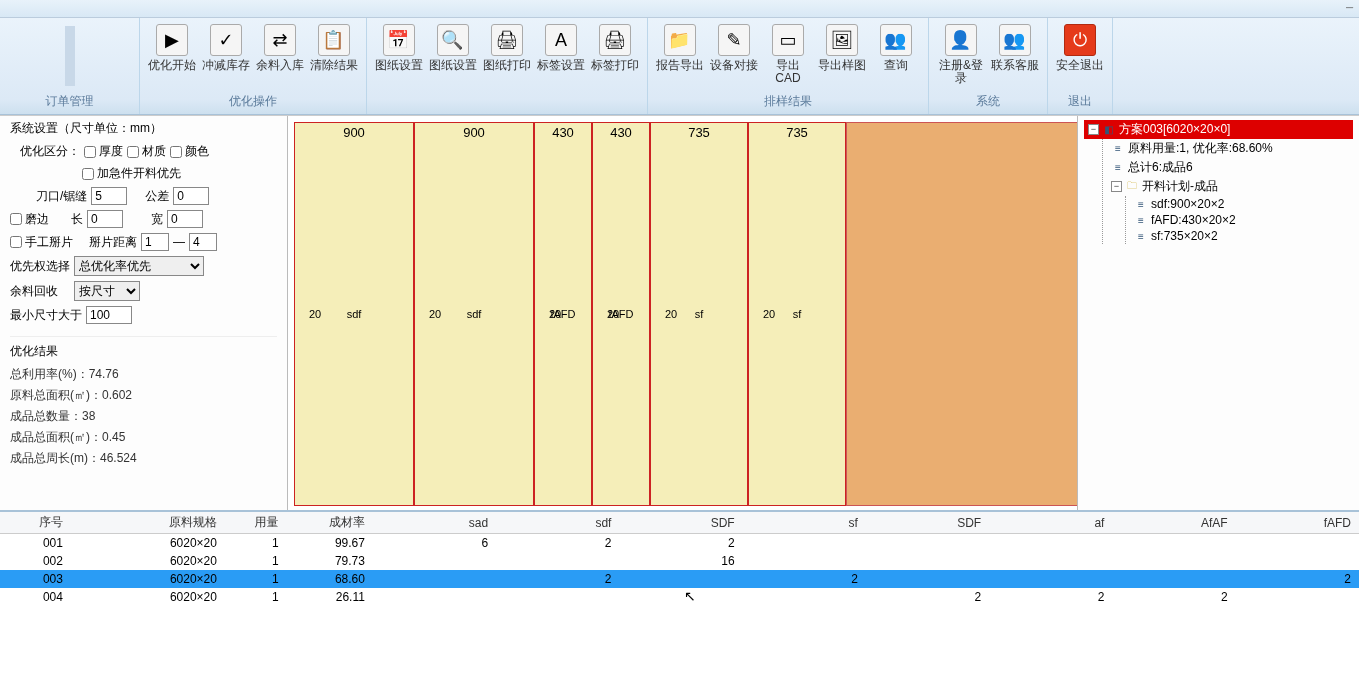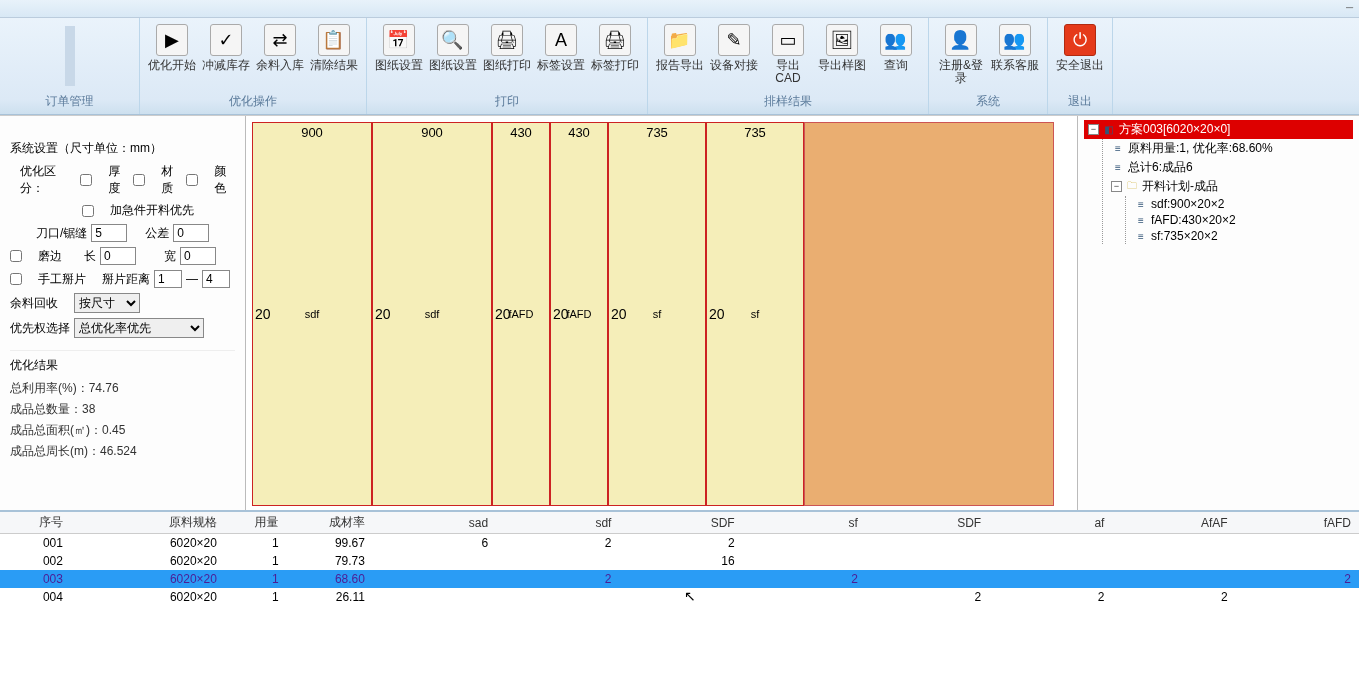--- a/index.html
+++ b/index.html
@@ -18,56 +18,56 @@
     .ribbon-btn { width: 52px; display: flex; flex-direction: column; align-items: center; cursor: pointer; padding: 2px; border-radius: 3px; }
     .ribbon-icon { width: 32px; height: 32px; margin-bottom: 3px; background: #f5f5f5; border: 1px solid #aaa; border-radius: 3px; display: flex; align-items: center; justify-content: center; font-size: 18px; }
     .ribbon-btn-label { font-size: 12px; color: #333; text-align: center; line-height: 13px; }
     .ribbon-side { width: 140px; display: flex; flex-direction: column; align-items: center; justify-content: flex-start; gap: 6px; padding-top: 8px; }
     .ribbon-side .blank { width: 10px; height: 60px; background: #c8d8e8; }
     
     
     .main { display: flex; height: 395px; border-top: 1px solid #ccc; }
     
     
-    .settings-panel { width: 246px; border-right: 1px solid #bbb; padding: 24px 10px; background: #fdfdfd; overflow: hidden; }
+    .settings-panel { width: 288px; border-right: 1px solid #bbb; padding: 4px 10px; background: #fdfdfd; overflow: hidden; }
     .settings-title { margin-bottom: 6px; }
     .settings-row { display: flex; align-items: center; margin: 5px 0; font-size: 12px; gap: 4px; }
-    .settings-row label { display: flex; align-items: center; gap: 16px; }
+    .settings-row label { display: flex; align-items: center; gap: 3px; }
     .settings-row input[type="text"] { width: 36px; height: 18px; border: 1px solid #888; padding: 0 3px; font-size: 12px; }
     .settings-row input[type="checkbox"] { width: 12px; height: 12px; }
     .settings-row select { height: 20px; font-size: 12px; border: 1px solid #888; }
     .indent { margin-left: 10px; }
     .results-section { margin-top: 12px; border-top: 1px solid #eee; padding-top: 6px; }
     .results-title { margin-bottom: 6px; }
     .result-line { margin: 4px 0; font-size: 12px; color: #333; }
     
     
     .canvas-area { flex: 1; padding: 6px; background: #fff; position: relative; overflow: auto; }
     .sheet { position: relative; width: 802px; height: 384px; }
     .piece { position: absolute; background: #f5eeb9; border: 1px solid #c22; }
     .piece-top { position: absolute; top: 2px; left: 50%; transform: translateX(-50%); font-size: 13px; }
-    .piece-left2 { position: absolute; left: 2px; top: 50%; transform: translateY(-50%); font-size: 14px; }
+    .piece-left2 { position: absolute; left: 14px; top: 50%; transform: translateY(-50%); font-size: 11px; }
     .piece-center { position: absolute; left: 50%; top: 50%; transform: translate(-50%, -50%); font-size: 11px; }
     .waste { position: absolute; background: #eaae71; border: 1px solid #c55; }
     
     
     .tree-panel { width: 282px; border-left: 1px solid #bbb; background: #fdfdfd; padding: 4px; font-size: 12px; overflow: auto; }
     .tree-root { padding: 0 2px; }
     .tree-node { display: flex; align-items: center; gap: 3px; padding: 1px 4px; white-space: nowrap; }
     .tree-node.red { background: #d00; color: #fff; }
     .tree-node .tree-icon { display: inline-flex; width: 14px; height: 14px; align-items: center; justify-content: center; font-size: 10px; color: #357; }
     .tree-children { margin-left: 18px; border-left: 1px dotted #999; padding-left: 4px; }
     .tree-expander { width: 11px; height: 11px; border: 1px solid #888; display: inline-flex; align-items: center; justify-content: center; font-size: 9px; line-height: 9px; background: #fff; color: #333; cursor: pointer; }
     
     
     .bottom-table { height: 170px; border-top: 2px solid #a8c2d8; background: #fff; overflow: auto; }
     table.grid { border-collapse: collapse; width: 100%; font-size: 12px; }
     table.grid th, table.grid td { padding: 2px 8px; text-align: right; height: 17px; }
     table.grid thead th { background: #f6f7f9; border-bottom: 1px solid #ccc; font-weight: normal; color: #333; }
-    table.grid tbody tr.selected td { background: #2a9cf5; color: #4c1d95; padding-left: 18px; }
+    table.grid tbody tr.selected td { background: #2a9cf5; color: #000000; padding-left: 18px; }
     .col-seq { width: 40px; }
     .col-spec { width: 100px; }
     .col-qty { width: 40px; }
     .col-rate { width: 55px; }
     .col-data { width: 80px; }
     
     .cursor-arrow { position: absolute; left: 684px; top: 588px; font-size: 14px; pointer-events: none; color: #000; }
   </style>
 </head>
 <body>
@@ -120,21 +120,20 @@
         </div>
         <div class="ribbon-btn">
           <div class="ribbon-icon" style="">A</div>
           <div class="ribbon-btn-label">标签设置</div>
         </div>
         <div class="ribbon-btn">
           <div class="ribbon-icon" style="">🖨</div>
           <div class="ribbon-btn-label">标签打印</div>
         </div>
       </div>
-    <div class="ribbon-group-label">打印</div>
   </div>
   <div class="ribbon-group" id="rgroup-nest">
     <div class="ribbon-buttons" id="rbtns-3">
         <div class="ribbon-btn">
           <div class="ribbon-icon" style="">📁</div>
           <div class="ribbon-btn-label">报告导出</div>
         </div>
         <div class="ribbon-btn">
           <div class="ribbon-icon" style="">✎</div>
           <div class="ribbon-btn-label">设备对接</div>
@@ -223,31 +222,36 @@
       <label>
           <input type="checkbox" style=""> 
           <span>手工掰片</span>
         </label>
       <span style="margin-left:12px;">掰片距离</span>
       <input type="text" style="width: 28px;" value="1">
       <span>—</span>
       <input type="text" style="width: 28px;" value="4">
     </div>
     <div class="settings-row">
+      <span>优先权选择</span>
+      <select style="width:130px;"><option>总优化率优先</option></select>
+    </div>
+    <div class="settings-row">
       <span>余料回收</span>
       <select style="width:66px;margin-left:12px;"><option>按尺寸</option></select>
     </div>
     <div class="settings-row">
-      <span>优先权选择</span>
-      <select style="width:130px;"><option>总优化率优先</option></select>
+      <span>最小尺寸大于</span>
+      <input type="text" style="width: 46px;" value="100">
     </div>
 
     <div class="results-section">
       <div class="results-title">优化结果</div>
       <div class="result-line">总利用率(%)：74.76</div>
+      <div class="result-line">原料总面积(㎡)：0.602</div>
       <div class="result-line">成品总数量：38</div>
       <div class="result-line">成品总面积(㎡)：0.45</div>
       <div class="result-line">成品总周长(m)：46.524</div>
     </div>
   </div>
 
   <div class="canvas-area">
     <div class="sheet" id="sheet">
         <div class="piece" style="left: 0px; top: 0px; width: 120px; height: 384px;">
           <span class="piece-top">900</span>

